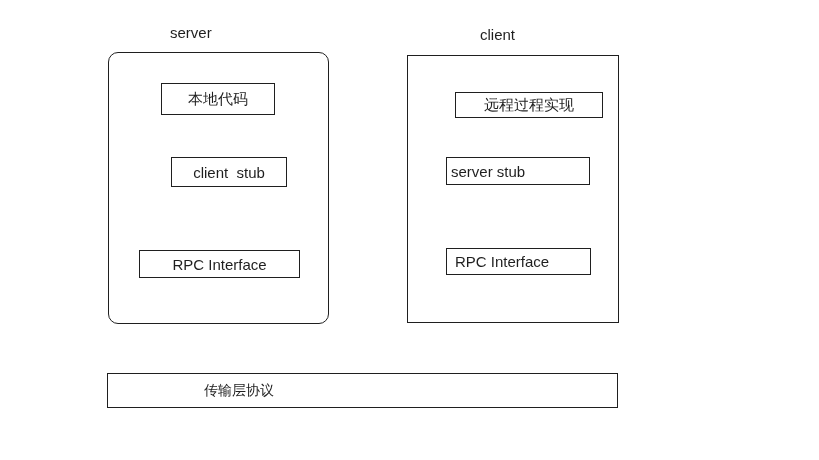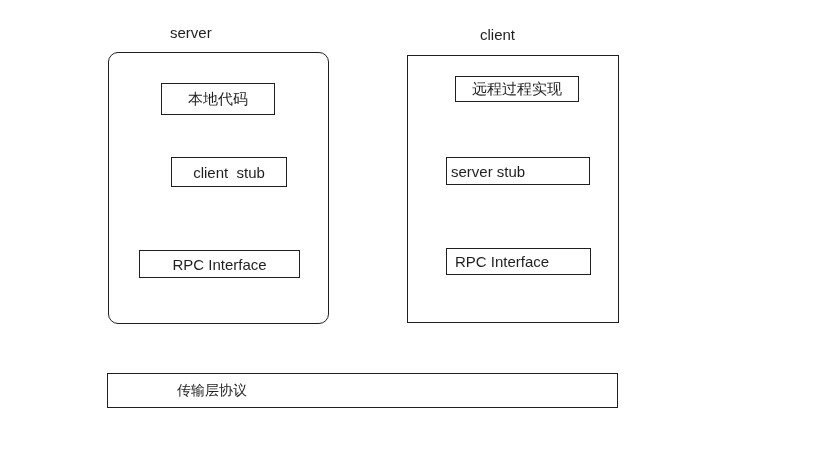--- a/index.html
+++ b/index.html
@@ -39,34 +39,34 @@
   .ibox.align-left { justify-content: flex-start; }
   .transport {
     position: absolute;
     left: 107px; top: 373px;
     width: 511px; height: 35px;
     border: 1px solid #1f1f1f;
     background: #ffffff;
     display: flex;
     align-items: center;
     justify-content: flex-start;
-    padding-left: 69px;
+    padding-left: 96px;
     font-size: 14px;
     white-space: pre;
   }
 
   
   .client-panel { left: 108px; top: 52px; width: 221px; height: 272px; border-radius: 10px; }
   .box-local-code   { left: 52px; top: 30px;  width: 114px; height: 32px; }
   .box-client-stub  { left: 62px; top: 104px; width: 116px; height: 30px; }
   .box-client-rpc   { left: 30px; top: 197px; width: 161px; height: 28px; }
 
   
   .server-panel { left: 407px; top: 55px; width: 212px; height: 268px; }
-  .box-remote-impl  { left: 47px; top: 20px;  width: 124px; height: 26px; }
+  .box-remote-impl  { left: 47px; top: 36px;  width: 148px; height: 26px; }
   .box-server-stub  { left: 38px; top: 101px; width: 144px; height: 28px; padding-left: 4px; }
   .box-server-rpc   { left: 38px; top: 192px; width: 145px; height: 27px; padding-left: 8px; }
 
   .client-title { left: 170px; top: 24px; }
   .server-title { left: 480px; top: 26px; }
 </style>
 </head>
 <body>
 
 <div class="stage">

